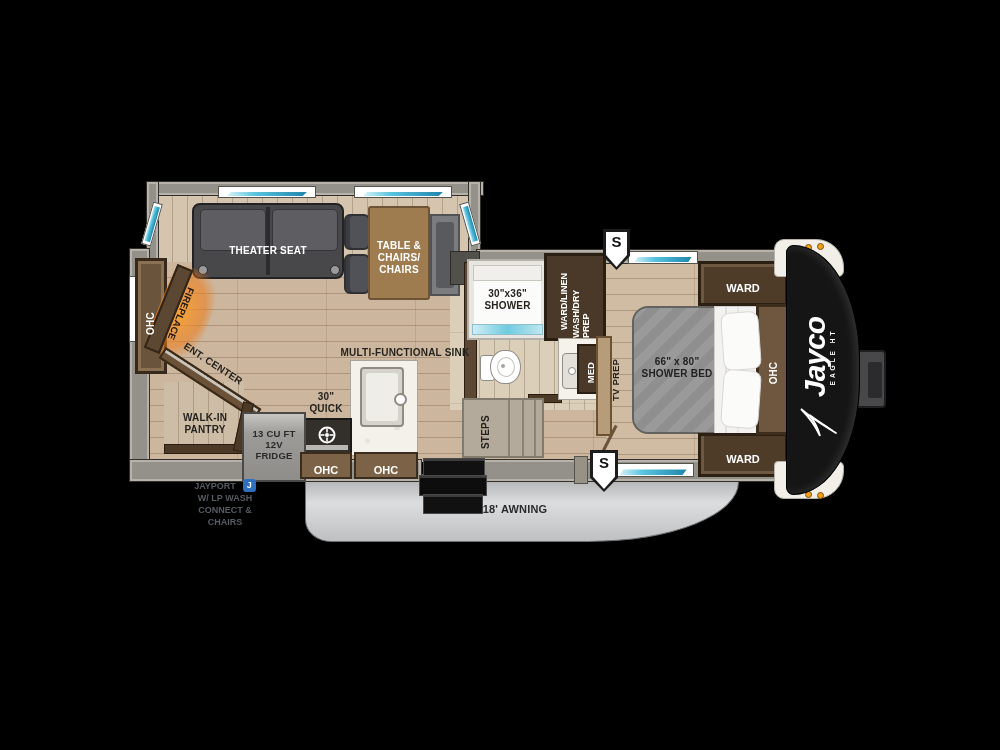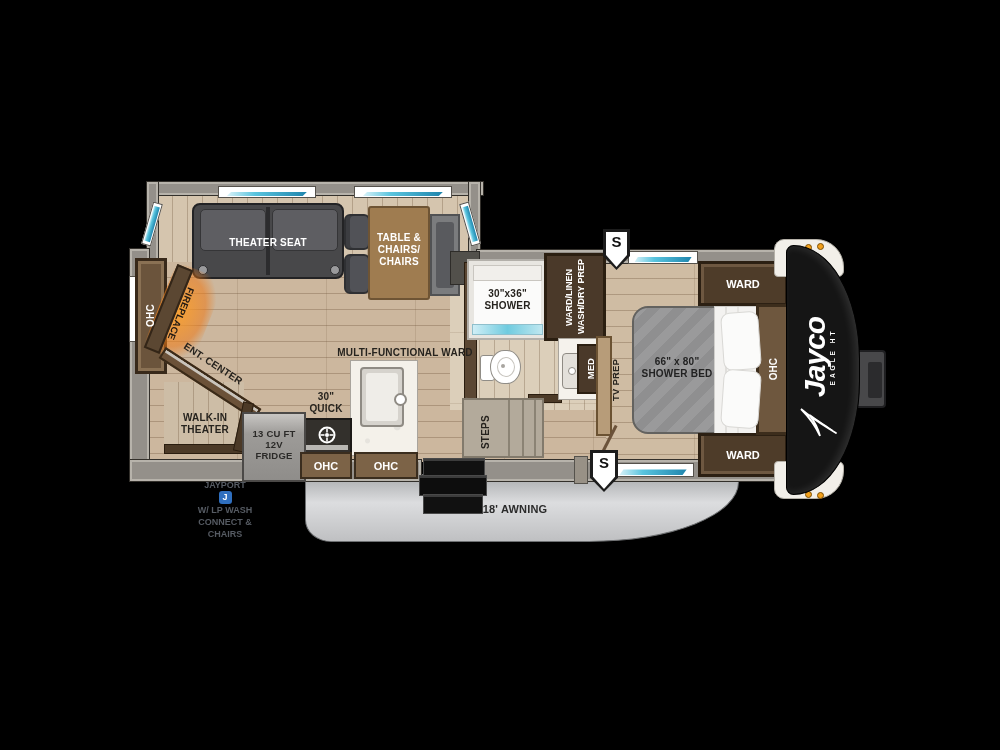--- a/index.html
+++ b/index.html
@@ -13,21 +13,21 @@
   
   .planks-h{position:absolute;background-color:#ccb79e;background-image:
       repeating-linear-gradient(180deg,transparent 0 15px,rgba(104,78,52,.32) 15px 16px),
       repeating-linear-gradient(90deg,transparent 0 88px,rgba(104,78,52,.16) 88px 89px);}
   .planks-v{position:absolute;background-color:#d5c5ae;background-image:
       repeating-linear-gradient(90deg,transparent 0 14px,rgba(104,78,52,.30) 14px 15px),
       repeating-linear-gradient(180deg,transparent 0 70px,rgba(104,78,52,.14) 70px 71px);}
   
   .lbl{position:absolute;font-weight:bold;font-size:10px;line-height:1.18;color:#26231e;
        text-align:center;letter-spacing:.2px;white-space:nowrap;}
-  .wlbl{color:#fff;}
+  .wlbl{color:#fff;margin-top:8px;}
   .v{writing-mode:vertical-rl;transform:rotate(180deg);}
   .cntr{display:flex;align-items:center;justify-content:center;}
   
   .win{position:absolute;background:#fff;border:1px solid #55514b;box-sizing:border-box;}
   .win .glass{position:absolute;left:8%;right:8%;top:45%;bottom:8%;
        background:linear-gradient(90deg,#d9f2f8,#59c4de 35%,#1f85ad);
        clip-path:polygon(6% 0,100% 0,94% 100%,0 100%);}
   
   .cab{position:absolute;background:#7c6347;border:2px solid #3a2d1e;box-sizing:border-box;}
   .sbadge-outer{position:absolute;background:#1c1c1c;
@@ -50,21 +50,21 @@
   <div class="lbl" style="left:445px;top:503px;width:140px;z-index:2;font-size:11px;color:#2b2b2b;">18' AWNING</div>
 
   <div class="abs" style="left:419px;top:456px;width:68px;height:58px;z-index:6;">
     <div class="abs" style="left:4px;top:2px;width:60px;height:17px;background:#111;border:1px solid #494949;box-shadow:inset 0 2px 0 #3c3c3c;"></div>
     <div class="abs" style="left:0px;top:19px;width:66px;height:19px;background:#0d0d0d;border:1px solid #494949;box-shadow:inset 0 2px 0 #3c3c3c;"></div>
     <div class="abs" style="left:4px;top:38px;width:58px;height:18px;background:#111;border:1px solid #494949;box-shadow:inset 0 2px 0 #3c3c3c;"></div>
   </div>
 
   <div class="abs" style="left:170px;top:479px;width:110px;height:56px;z-index:6;text-align:center;
               font-weight:bold;font-size:9px;line-height:12px;color:#565b63;">
-    <span style="display:inline-flex;align-items:center;gap:0;flex-direction:column;">
+    <span style="display:inline-flex;align-items:center;gap:7px;">
       <span>JAYPORT</span>
       <span style="display:inline-block;width:13px;height:13px;background:#2f6fbf;color:#fff;
                    border-radius:3px;font-size:9px;line-height:13px;">J</span>
     </span>
     <span style="display:block;">W/ LP WASH</span>
     <span style="display:block;">CONNECT &amp;</span>
     <span style="display:block;">CHAIRS</span>
   </div>
 
   <div class="planks-v" style="left:158px;top:195px;width:311px;height:69px;z-index:2;"></div>
@@ -137,24 +137,24 @@
 
   <div class="abs" style="left:153px;top:377px;width:114px;height:13px;z-index:4;transform:rotate(33deg);
               background:#6b5138;border:2px solid #3a2a18;box-sizing:border-box;
               box-shadow:inset 0 3px 0 #c9c4bc;"></div>
   <div class="lbl" style="left:155px;top:358px;width:116px;z-index:5;transform:rotate(33deg);">ENT. CENTER</div>
 
   <div class="wood-wall" style="left:164px;top:444px;width:86px;height:10px;z-index:4;"></div>
   <div class="wood-wall" style="left:238px;top:402px;width:11px;height:50px;z-index:4;transform:rotate(12deg);"></div>
   <div class="lbl" style="left:164px;top:412px;width:82px;z-index:5;">
     <span style="display:block;">WALK-IN</span>
-    <span style="display:block;">THEATER</span>
-  </div>
-
-  <div class="lbl" style="left:316px;top:347px;width:178px;z-index:5;">MULTI-FUNCTIONAL WARD</div>
+    <span style="display:block;">PANTRY</span>
+  </div>
+
+  <div class="lbl" style="left:316px;top:347px;width:178px;z-index:5;">MULTI-FUNCTIONAL SINK</div>
   <div class="abs" style="left:350px;top:360px;width:68px;height:96px;z-index:4;background:#f4f1ea;
               border:1px solid #a9a49c;box-sizing:border-box;
               background-image:radial-gradient(circle at 70% 70%,rgba(150,150,150,.18) 0 3px,transparent 4px),
                                radial-gradient(circle at 25% 85%,rgba(150,150,150,.15) 0 2px,transparent 3px);">
     <div class="abs" style="left:9px;top:6px;width:44px;height:60px;background:#d6d3cd;border:2px solid #8f8b84;border-radius:4px;box-sizing:border-box;">
       <div class="abs" style="left:4px;top:4px;right:4px;bottom:4px;background:#efedе8;background:#efede8;border-radius:3px;"></div>
       <div class="abs" style="left:32px;top:24px;width:9px;height:9px;border:2px solid #8f8b84;border-radius:50%;background:#fff;"></div>
     </div>
   </div>
 

